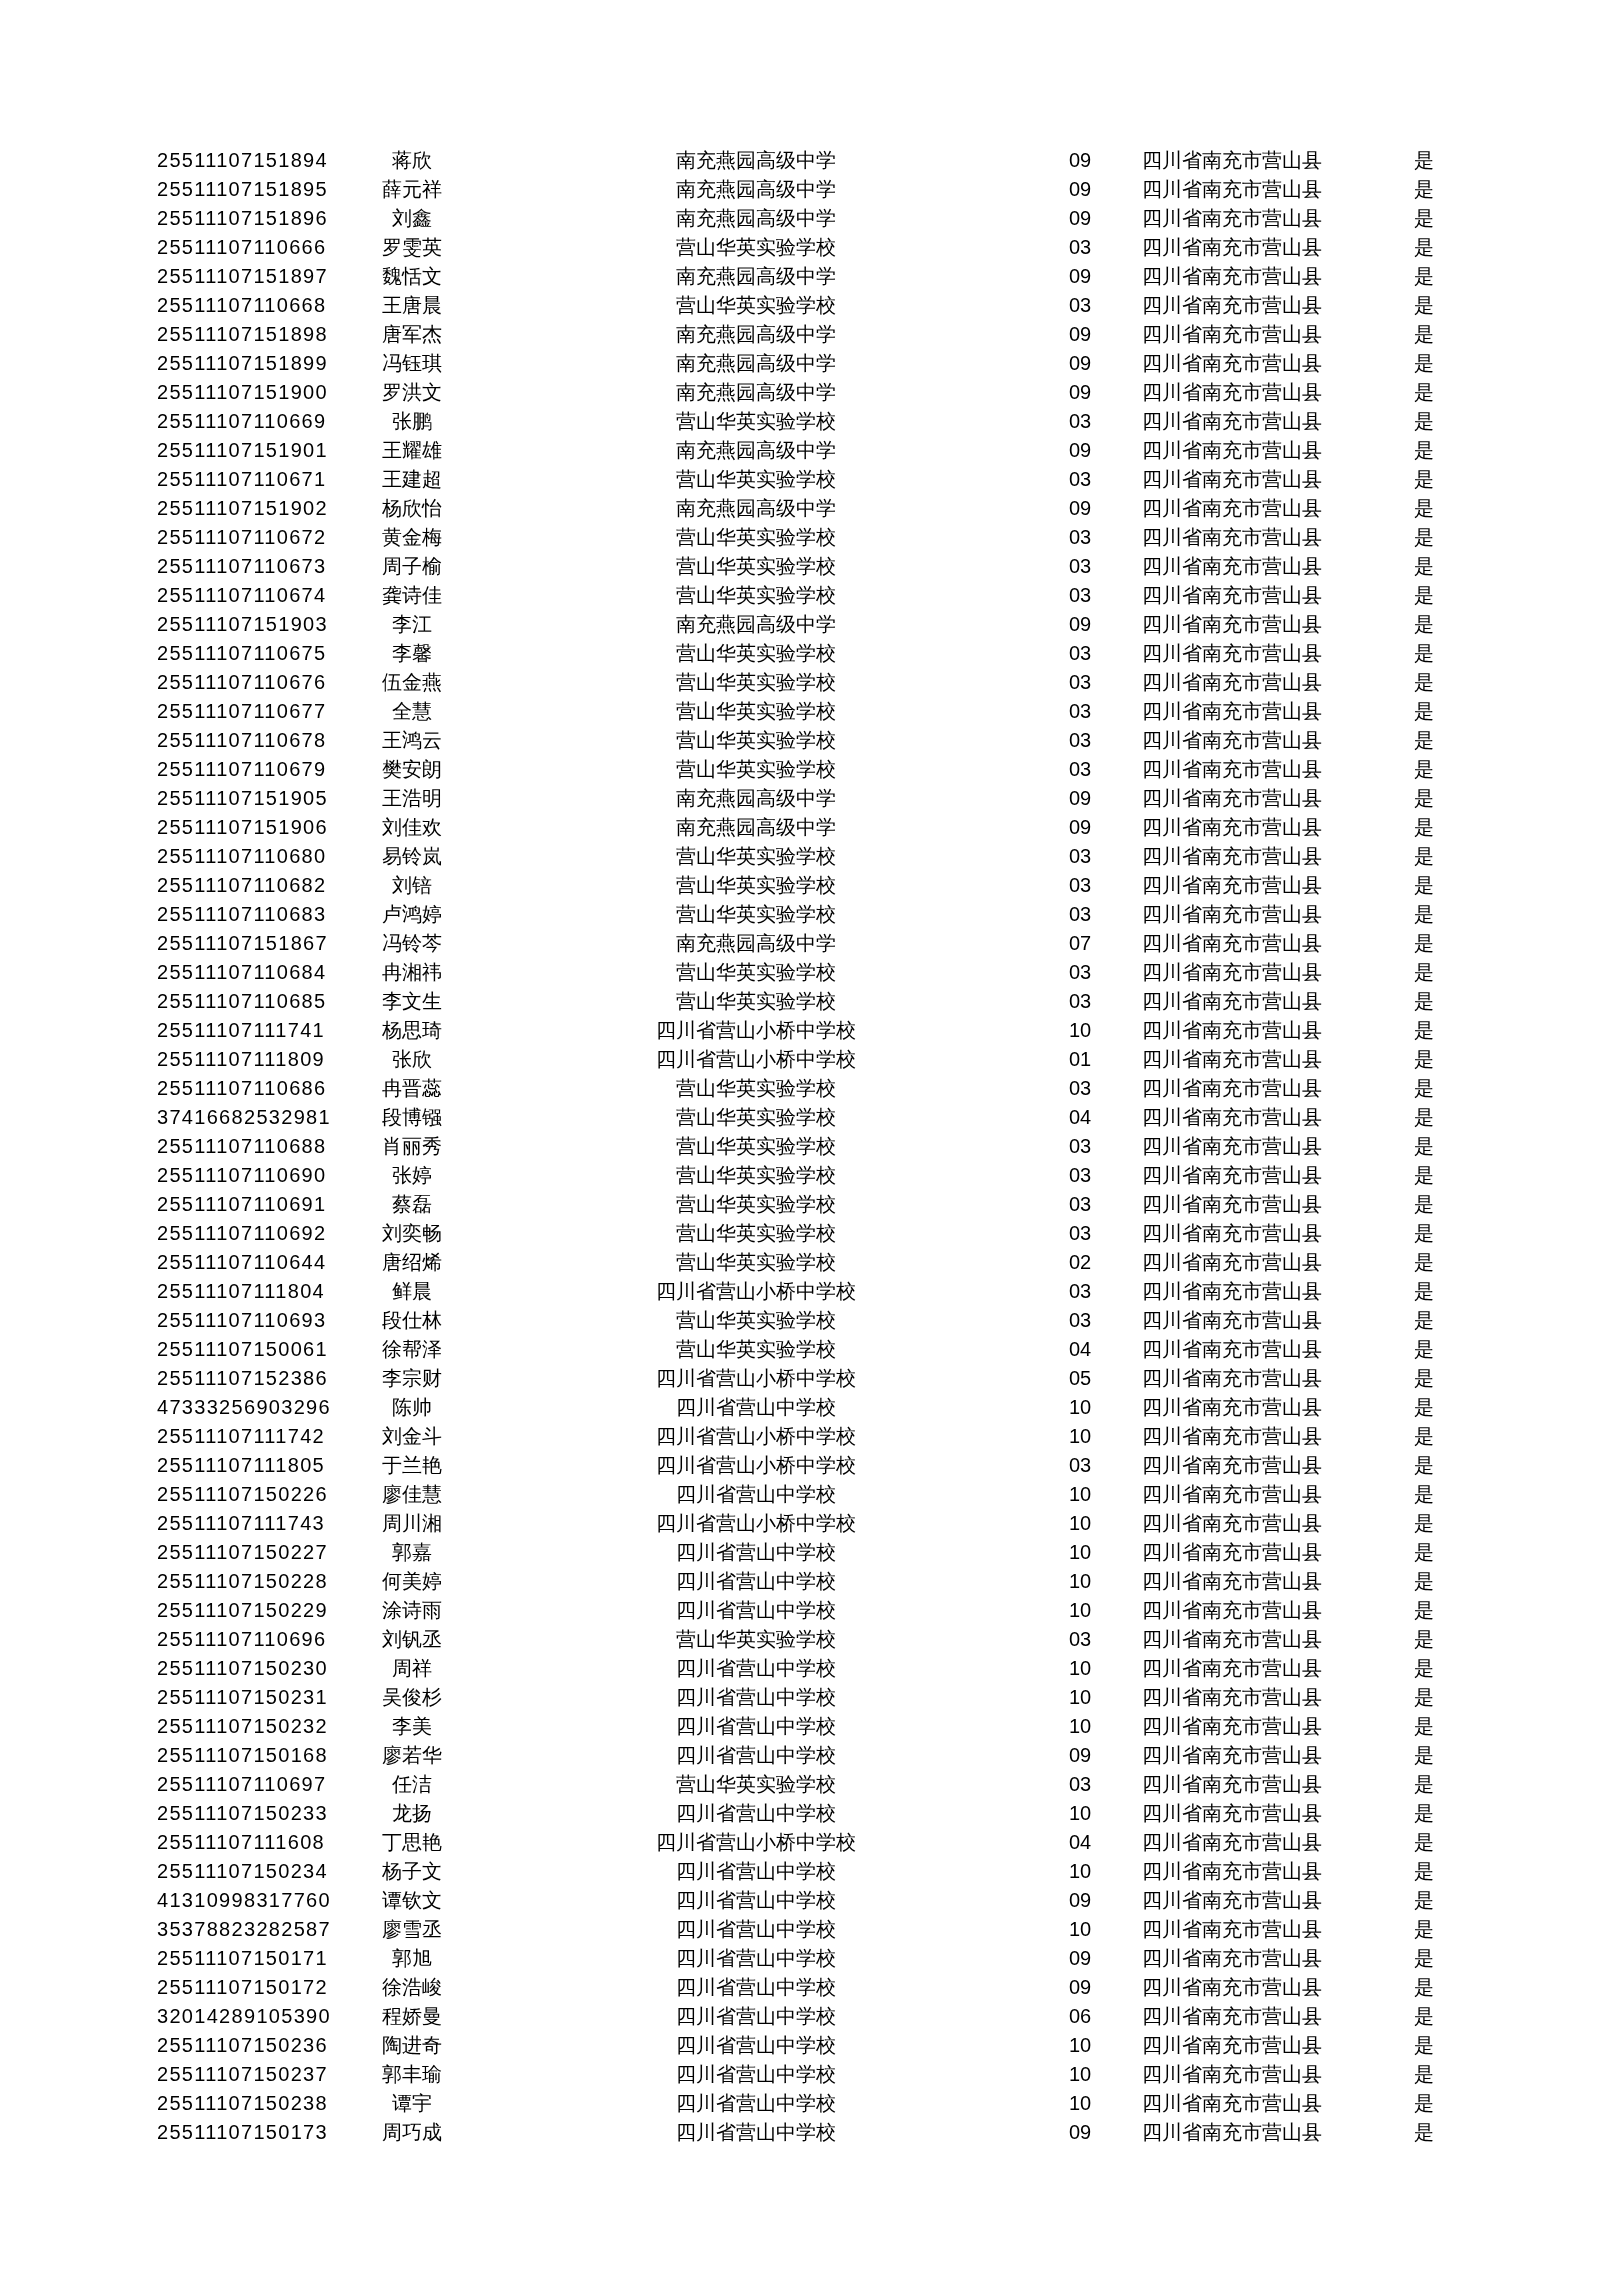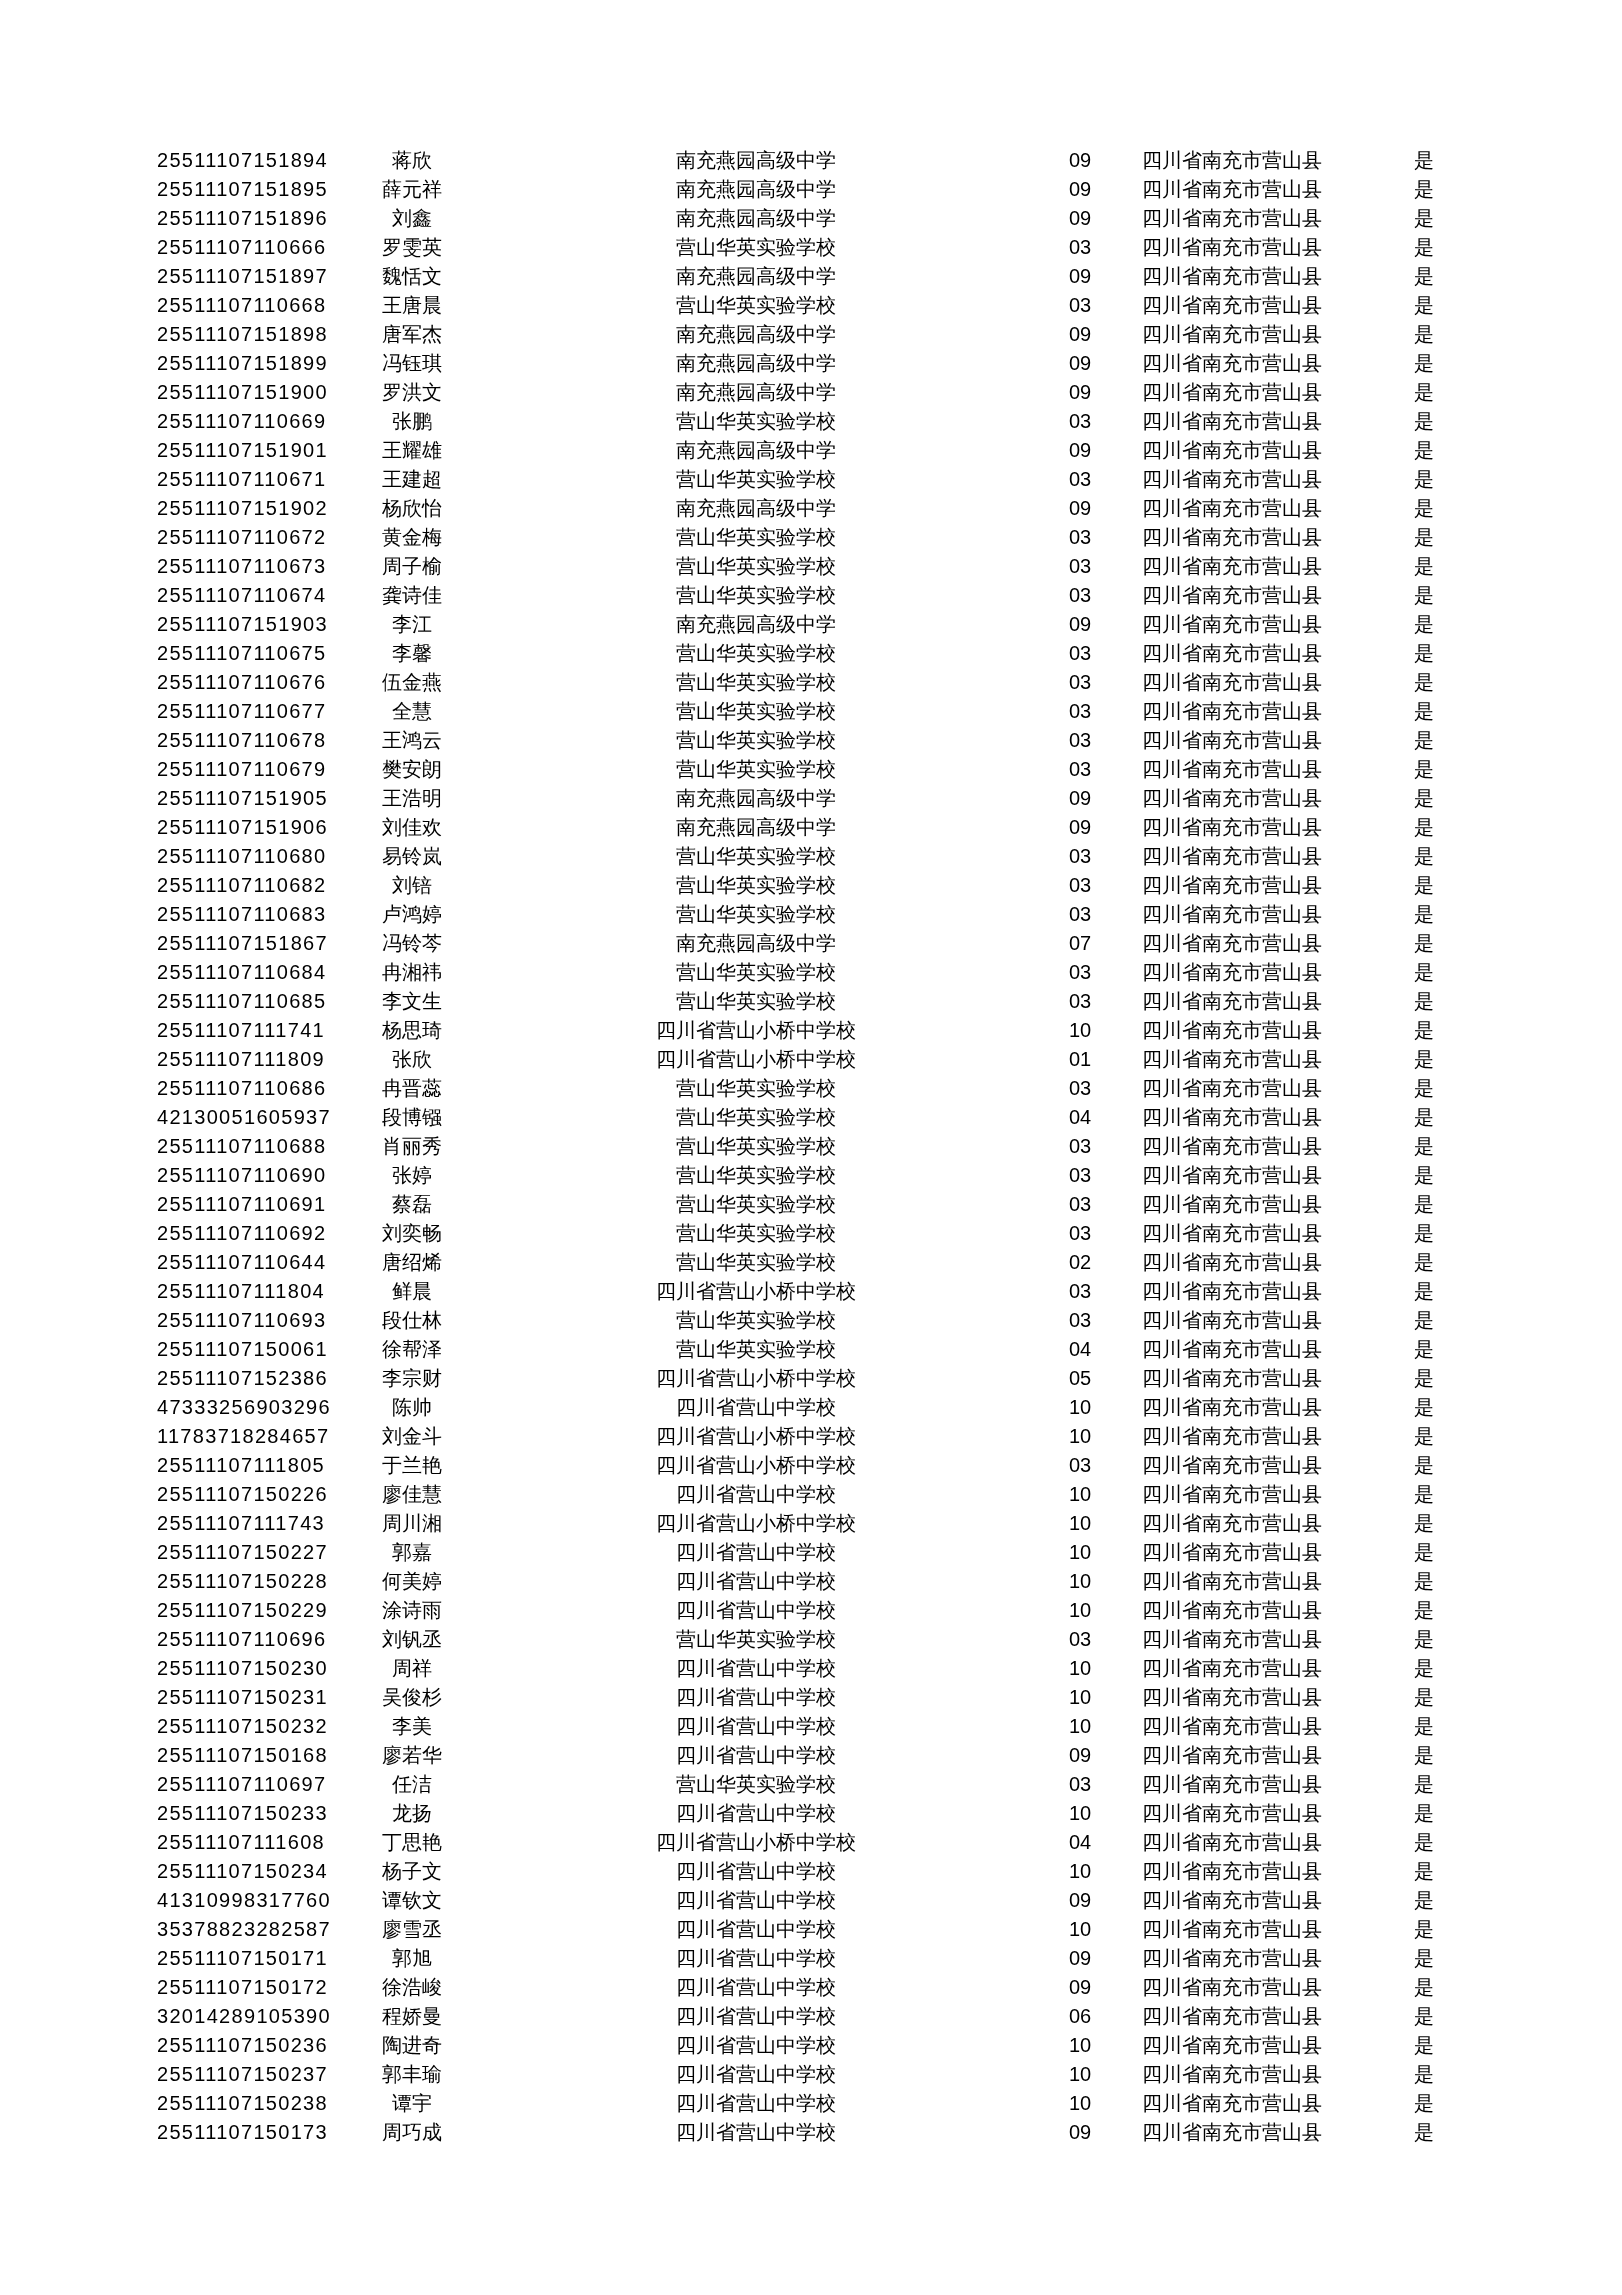--- a/index.html
+++ b/index.html
@@ -335,21 +335,21 @@
   <div class="row">
     <span class="c id">25511107110686</span>
     <span class="c name">冉晋蕊</span>
     <span class="c school">营山华英实验学校</span>
     <span class="c code">03</span>
     <span class="c region">四川省南充市营山县</span>
     <span class="c flag">是</span>
   </div>
 
   <div class="row">
-    <span class="c id">42130051605937</span>
+    <span class="c id">37416682532981</span>
     <span class="c name">段博镪</span>
     <span class="c school">营山华英实验学校</span>
     <span class="c code">04</span>
     <span class="c region">四川省南充市营山县</span>
     <span class="c flag">是</span>
   </div>
 
   <div class="row">
     <span class="c id">25511107110688</span>
     <span class="c name">肖丽秀</span>
@@ -434,21 +434,21 @@
   <div class="row">
     <span class="c id">47333256903296</span>
     <span class="c name">陈帅</span>
     <span class="c school">四川省营山中学校</span>
     <span class="c code">10</span>
     <span class="c region">四川省南充市营山县</span>
     <span class="c flag">是</span>
   </div>
 
   <div class="row">
-    <span class="c id">11783718284657</span>
+    <span class="c id">25511107111742</span>
     <span class="c name">刘金斗</span>
     <span class="c school">四川省营山小桥中学校</span>
     <span class="c code">10</span>
     <span class="c region">四川省南充市营山县</span>
     <span class="c flag">是</span>
   </div>
 
   <div class="row">
     <span class="c id">25511107111805</span>
     <span class="c name">于兰艳</span>

